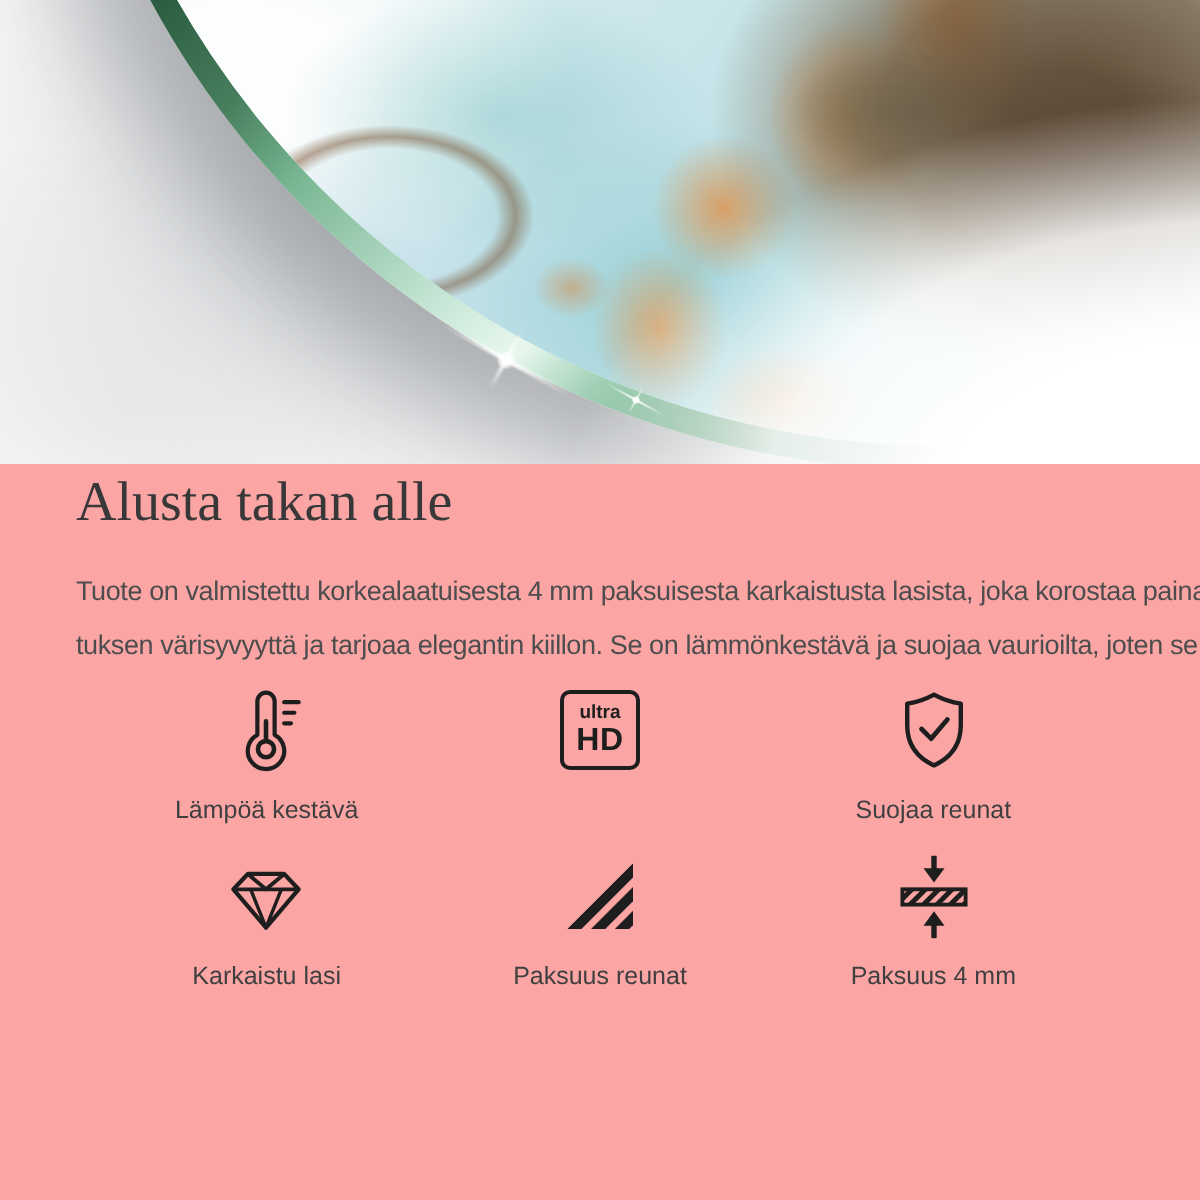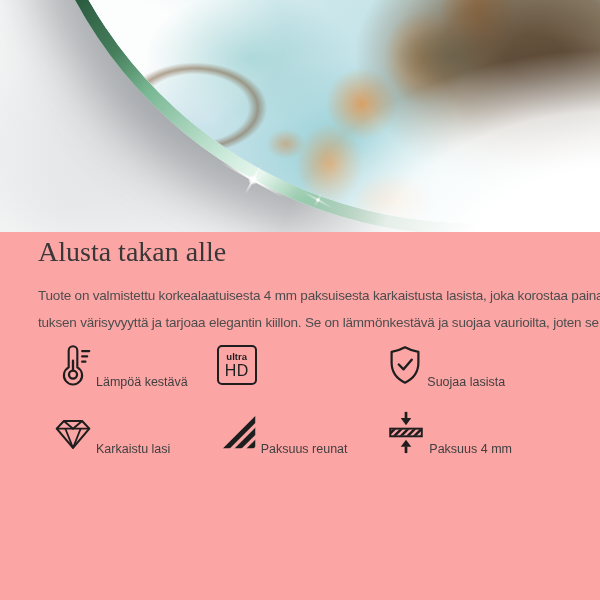--- a/index.html
+++ b/index.html
@@ -80,33 +80,33 @@
     color:#383838; white-space:nowrap;
   }
   .body-copy { margin-top:12px; font-size:13.5px; line-height:27px; color:#4d4d4d; letter-spacing:-0.2px; }
   .body-copy div { white-space:nowrap; }
 
   
   .features {
     margin-top:6px; padding:0 12px;
     display:grid; grid-template-columns:1fr 1fr 1fr; row-gap:12px;
   }
-  .feature { display:flex; flex-direction:row; align-items:center; }
+  .feature { display:flex; flex-direction:column; align-items:center; }
   .icon-box { height:46px; display:flex; align-items:center; justify-content:center; margin-bottom:9px; }
-  .feature-label { font-size:12.5px; line-height:16px; color:#3f3f3f; text-align:center;margin-top:25px; }
+  .feature-label { font-size:12.5px; line-height:16px; color:#3f3f3f; text-align:center; }
   .icon-box svg { display:block; }
   .icon-stroke { stroke:#1e1e1e; fill:none; }
   .icon-fill { fill:#1e1e1e; stroke:none; }
   .hd-badge {
     width:40px; height:40px; border:2.5px solid #1e1e1e; border-radius:5px;
     display:flex; flex-direction:column; align-items:center; justify-content:center;
     color:#1e1e1e; line-height:1;
   }
   .hd-badge .ultra { font-size:9.5px; font-weight:700; }
-  .hd-badge .hd { font-size:16px; font-weight:400; letter-spacing:0.3px; margin-top:1.5px; }
+  .hd-badge .hd { font-size:16px; font-weight:700; letter-spacing:0.3px; margin-top:1.5px; }
 </style>
 </head>
 <body>
 
 <div class="page">
 
   <div class="hero">
     <div class="hero-shade"></div>
     <div class="glass-disc">
       <div class="marble-disc">
@@ -160,21 +160,21 @@
         </div>
       </div>
 
       <div class="feature">
         <div class="icon-box">
           <svg width="44" height="44" viewBox="0 0 46 46">
             <path class="icon-stroke" stroke-width="2.3" stroke-linejoin="round" d="M23 4.5 C27.5 7 32.5 8.6 37 9.2 V20.5 C37 30.8 31.4 37.6 23 41.5 C14.6 37.6 9 30.8 9 20.5 V9.2 C13.5 8.6 18.5 7 23 4.5 Z"></path>
             <polyline class="icon-stroke" stroke-width="2.5" stroke-linecap="round" stroke-linejoin="round" points="16.5,22.5 21.5,27.5 30,17.5"></polyline>
           </svg>
         </div>
-        <div class="feature-label">Suojaa lasista</div>
+        <div class="feature-label">Suojaa reunat</div>
       </div>
 
       <div class="feature">
         <div class="icon-box">
           <svg width="46" height="46" viewBox="0 0 48 48">
             <path class="icon-stroke" stroke-width="2.2" stroke-linejoin="round" d="M14.5 12.5 H33.5 L41 20.5 L24 40.5 L7 20.5 Z"></path>
             <line class="icon-stroke" stroke-width="2" x1="7" y1="20.5" x2="41" y2="20.5"></line>
             <path class="icon-stroke" stroke-width="2" stroke-linejoin="round" d="M14.5 12.5 L24 20.5 L33.5 12.5"></path>
             <path class="icon-stroke" stroke-width="1.8" stroke-linejoin="round" d="M16 20.5 L24 40.5 L32 20.5"></path>
           </svg>

